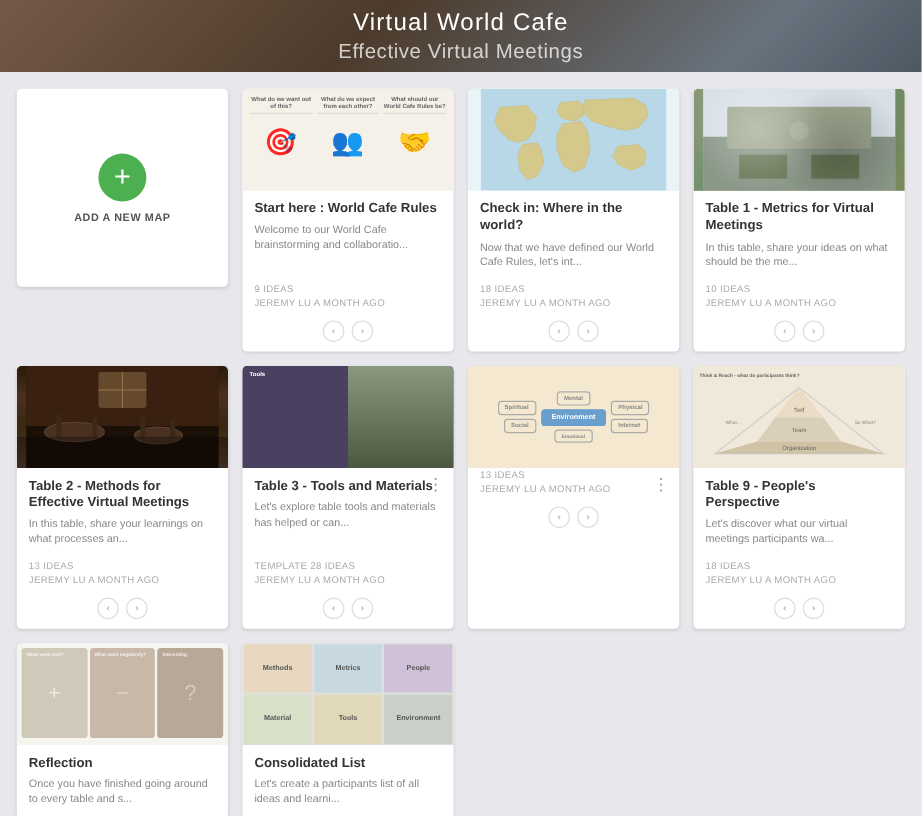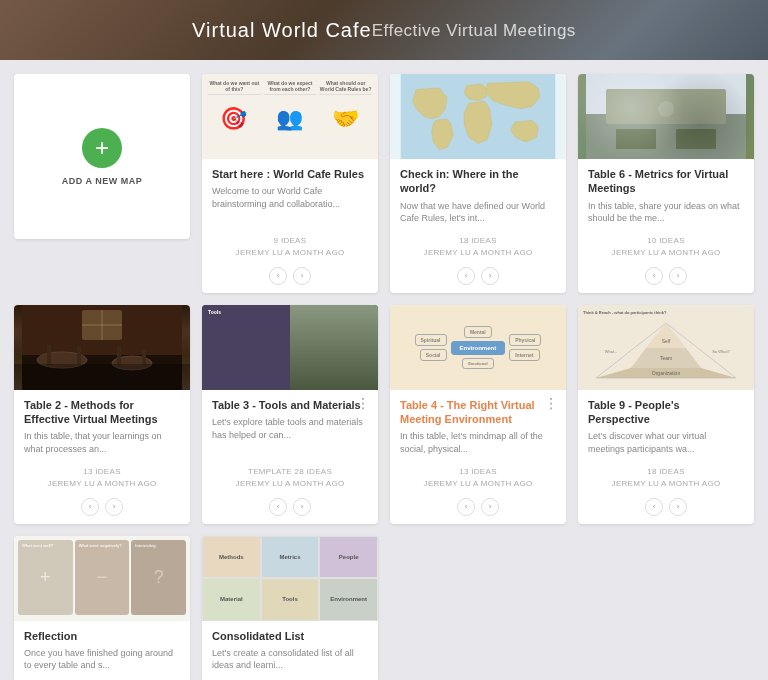--- a/index.html
+++ b/index.html
@@ -11,21 +11,21 @@
     }
 
     
     .header {
       position: relative;
       width: 100%;
       height: 60px;
       background: #5a4a3a;
       overflow: hidden;
       display: flex;
-      flex-direction: row;
+      flex-direction: column;
       align-items: center;
       justify-content: center;
     }
     .header::before {
       content: '';
       position: absolute;
       inset: 0;
       background: linear-gradient(135deg, #7a5c4a 0%, #4a3828 40%, #6a7a8a 80%, #4a5a6a 100%);
       opacity: 0.85;
     }
@@ -91,21 +91,20 @@
       margin-bottom: 6px;
     }
 
     .card-meta {
       font-size: 8px;
       color: #aaa;
       text-transform: uppercase;
       letter-spacing: 0.3px;
       line-height: 1.5;
       padding: 0 10px 4px;
-      text-align: center;
     }
 
     .card-footer {
       display: flex;
       justify-content: center;
       gap: 6px;
       padding: 4px 10px 8px;
     }
 
     .nav-btn {
@@ -474,21 +473,21 @@
         <rect width="160" height="85" fill="#c8c8b8"></rect>
         <rect x="0" y="0" width="160" height="40" fill="#d8e0e8"></rect>
         <rect x="0" y="40" width="160" height="45" fill="#8a9888"></rect>
         <rect x="20" y="15" width="120" height="35" fill="#a0a890" rx="2"></rect>
         <rect x="30" y="55" width="40" height="20" fill="#6a7858" rx="1"></rect>
         <rect x="90" y="55" width="40" height="20" fill="#6a7858" rx="1"></rect>
         <circle cx="80" cy="35" r="8" fill="rgba(255,255,255,0.15)"></circle>
       </svg>
     </div>
     <div class="card-body">
-      <div class="card-title">Table 6 - Metrics for Virtual Meetings</div>
+      <div class="card-title">Table 1 - Metrics for Virtual Meetings</div>
       <div class="card-desc">In this table, share your ideas on what should be the me...</div>
     </div>
     <div class="card-meta">
       <div>10 IDEAS</div>
       <div>JEREMY LU A MONTH AGO</div>
     </div>
     <div class="card-footer">
       <div class="nav-btn">‹</div>
       <div class="nav-btn">›</div>
     </div>
@@ -508,21 +507,21 @@
         <rect x="95" y="42" width="4" height="18" fill="#3a2818"></rect>
         <rect x="120" y="44" width="4" height="16" fill="#3a2818"></rect>
 
         <rect x="60" y="5" width="40" height="30" fill="#c8a870" opacity="0.3" rx="2"></rect>
         <line x1="80" y1="5" x2="80" y2="35" stroke="#b89860" stroke-width="0.5"></line>
         <line x1="60" y1="20" x2="100" y2="20" stroke="#b89860" stroke-width="0.5"></line>
       </svg>
     </div>
     <div class="card-body">
       <div class="card-title">Table 2 - Methods for Effective Virtual Meetings</div>
-      <div class="card-desc">In this table, that your learnings on what processes an...</div>
+      <div class="card-desc">In this table, share your learnings on what processes an...</div>
     </div>
     <div class="card-meta">
       <div>13 IDEAS</div>
       <div>JEREMY LU A MONTH AGO</div>
     </div>
     <div class="card-footer">
       <div class="nav-btn">‹</div>
       <div class="nav-btn">›</div>
     </div>
   </div>
@@ -570,24 +569,20 @@
           <div class="env-box env-center">Environment</div>
           <div class="env-box env-bottom">Emotional</div>
         </div>
         <div style="display:flex;flex-direction:column;align-items:flex-start;gap:3px">
           <div class="env-box env-right">Physical</div>
           <div class="env-box env-right">Internet</div>
         </div>
       </div>
     </div>
     <div class="card-menu">⋮</div>
-    <div class="card-body">
-      <div class="card-title" style="color:#e8834a">Table 4 - The Right Virtual Meeting Environment</div>
-      <div class="card-desc">In this table, let's mindmap all of the social, physical...</div>
-    </div>
     <div class="card-meta">
       <div>13 IDEAS</div>
       <div>JEREMY LU A MONTH AGO</div>
     </div>
     <div class="card-footer">
       <div class="nav-btn">‹</div>
       <div class="nav-btn">›</div>
     </div>
   </div>
 
@@ -654,18 +649,18 @@
     <div class="card-thumb thumb-consolidated">
       <div class="cons-cell" style="background:#e8d8c0">Methods</div>
       <div class="cons-cell" style="background:#c8d8e0">Metrics</div>
       <div class="cons-cell" style="background:#d0c0d8">People</div>
       <div class="cons-cell" style="background:#d8e0c8">Material</div>
       <div class="cons-cell" style="background:#e0d8b8">Tools</div>
       <div class="cons-cell" style="background:#c8d0c8">Environment</div>
     </div>
     <div class="card-body">
       <div class="card-title">Consolidated List</div>
-      <div class="card-desc">Let's create a consolidated list of all ideas and learni...</div>
+      <div class="card-desc">Let's create a participants list of all ideas and learni...</div>
     </div>
 
   </div>
 
 </div>
 
 </body></html>

